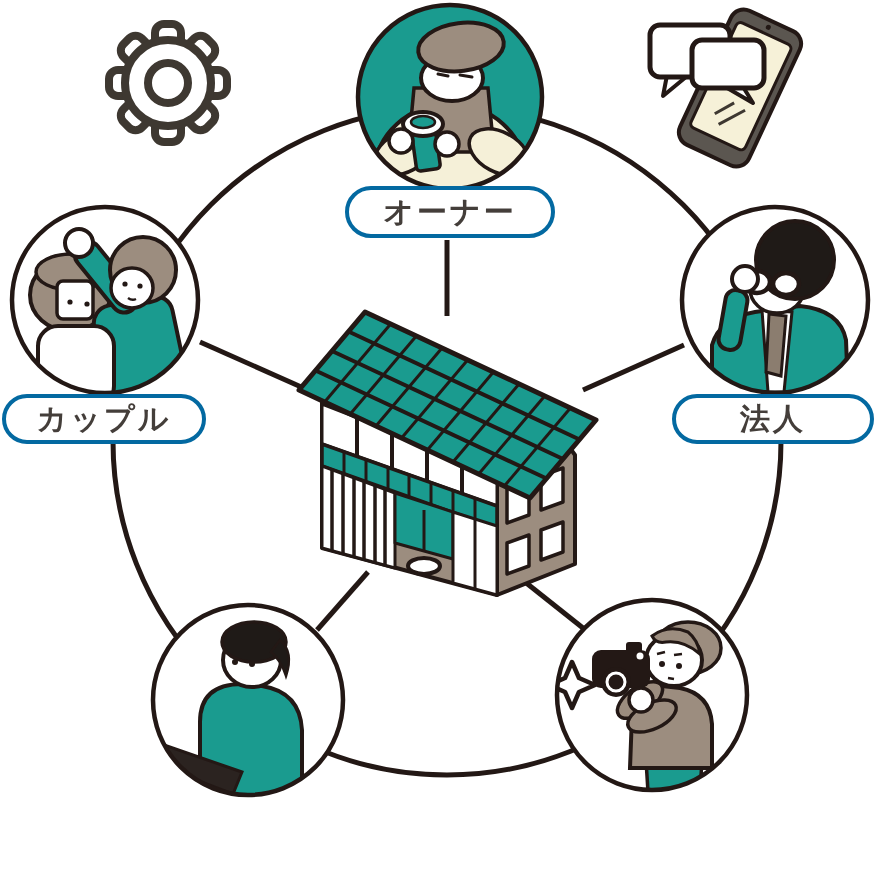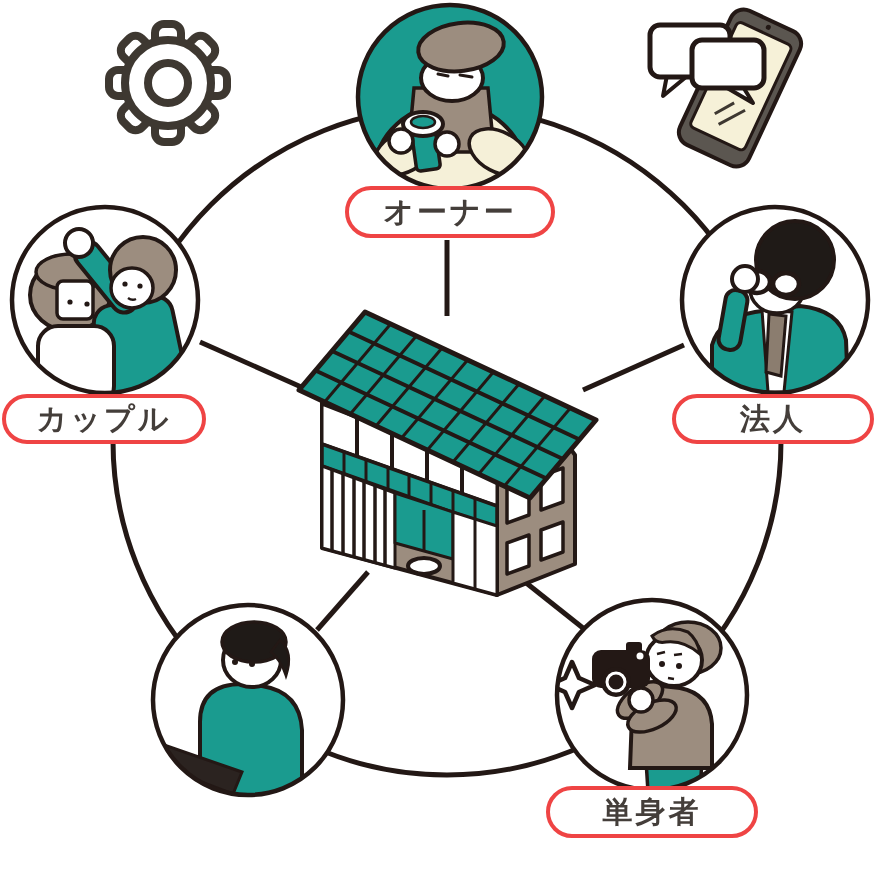--- a/index.html
+++ b/index.html
@@ -2,21 +2,21 @@
 <html><head>
 <meta charset="utf-8">
 <style>
   html,body{margin:0;padding:0;background:#fff;}
   .stage{
     position:relative;width:879px;height:891px;overflow:hidden;background:#fff;
     font-family:"DejaVu Sans","Liberation Sans",sans-serif;
   }
   .stage svg{position:absolute;left:0;top:0;z-index:1;}
   .pill{
-    position:absolute;z-index:2;background:#fff;border:4px solid #ef4444;
+    position:absolute;z-index:2;background:#fff;border:4px solid #0369a1;
     border-radius:30px;display:flex;align-items:center;justify-content:center;
     font-weight:bold;font-size:30px;color:#443E3A;letter-spacing:3px;
     box-sizing:border-box;white-space:nowrap;
   }
   .pill-owner {left:345px;top:186px;width:210px;height:52px;}
   .pill-couple{left:2px;  top:394px;width:204px;height:50px;}
   .pill-corp  {left:672px;top:394px;width:202px;height:50px;}
   .pill-self  {left:144px;top:786px;width:212px;height:52px;}
   .pill-single{left:546px;top:786px;width:212px;height:52px;}
 </style>
@@ -242,15 +242,14 @@
       <circle cx="641" cy="700" r="12" fill="#fff" stroke="#231815" stroke-width="3.5"></circle>
       <path d="M572,662 L579,678 L595,685 L579,692 L572,708 L565,692 L549,685 L565,678 Z" fill="#fff" stroke="#231815" stroke-width="4.5" stroke-linejoin="round"></path>
     </g>
     <circle cx="652" cy="695" r="95" fill="none" stroke="#231815" stroke-width="4.5"></circle>
   </g>
 </svg>
 
   <div class="pill pill-owner">オーナー</div>
   <div class="pill pill-couple">カップル</div>
   <div class="pill pill-corp">法人</div>
-  <div class="pill pill-single">単身者</div>
 
 </div>
 
 </body></html>

